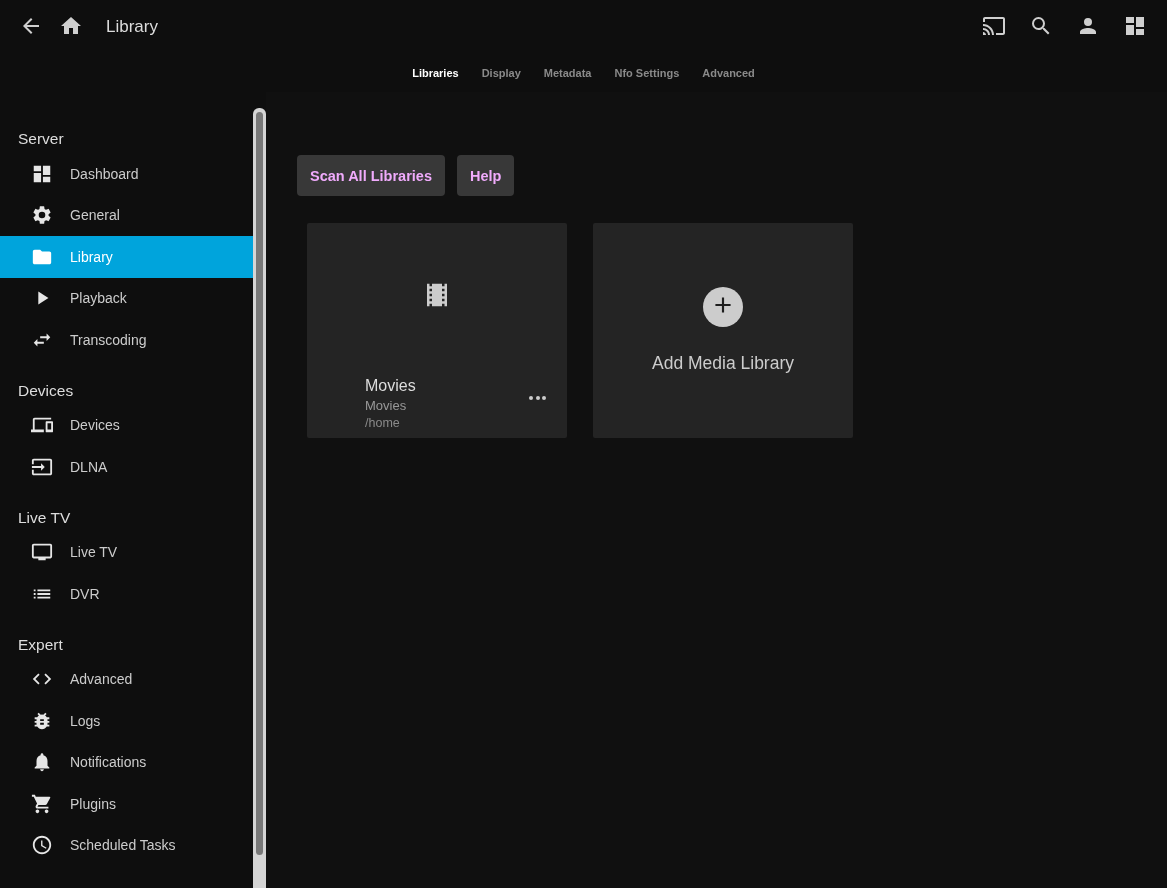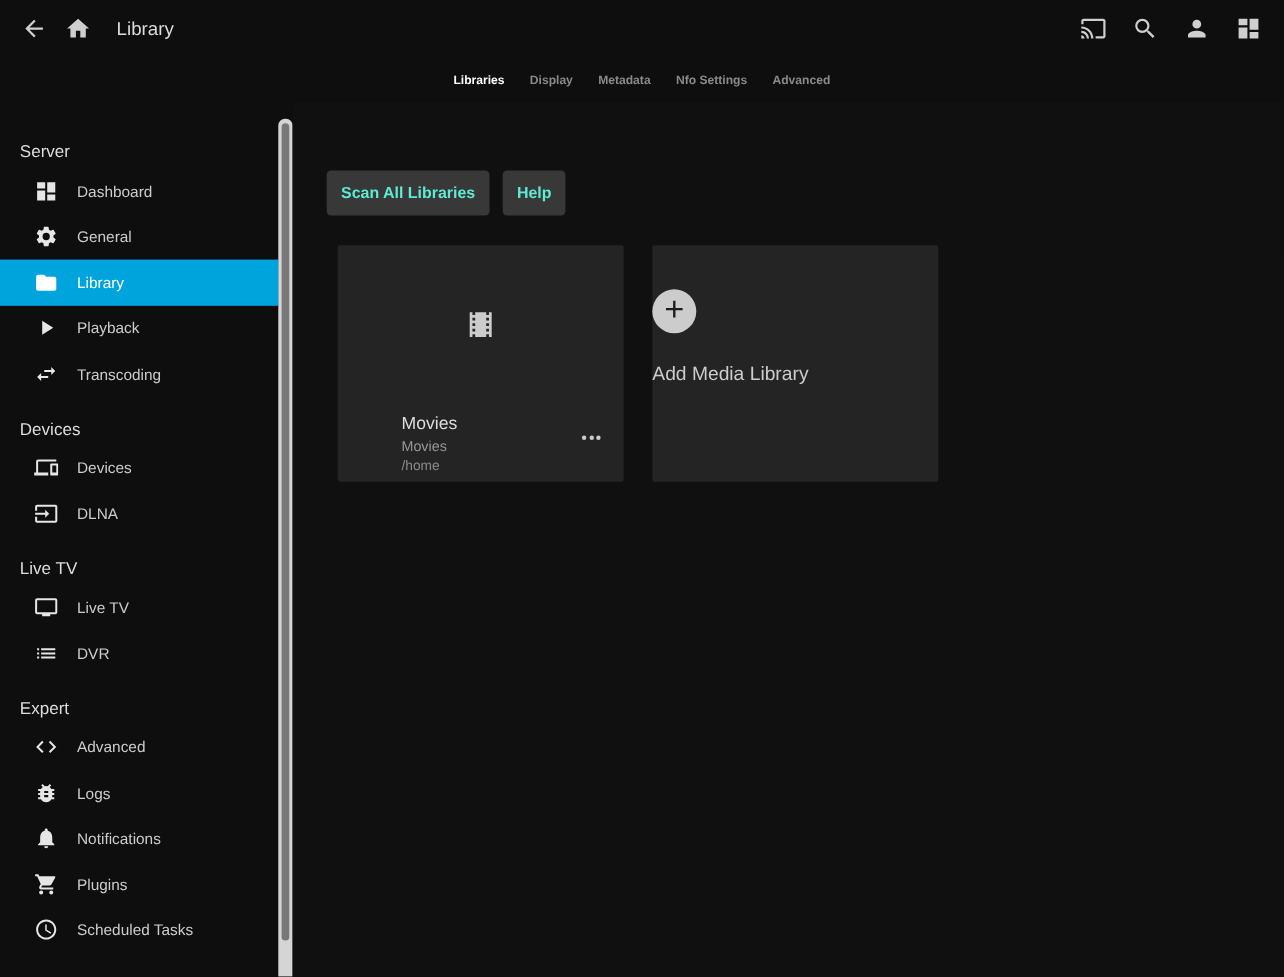--- a/index.html
+++ b/index.html
@@ -38,37 +38,37 @@
 
   
   .scrollbar-track { position:absolute; right:0; top:16px; width:13px; height:780px;
     background:#d5d5d5; border-radius:6px 6px 0 0; }
   .scrollbar-thumb { position:absolute; left:3px; top:4px; width:7px; height:743px;
     background:#787878; border-radius:4px; cursor:pointer; }
 
   
   .content { flex:1; padding:63px 20px 0 31px; }
   .btn-row { display:flex; gap:12px; }
-  .btn { height:41px; border:none; border-radius:4px; background:#383838; color:#5eead4;
+  .btn { height:41px; border:none; border-radius:4px; background:#383838; color:#f0abfc;
     font-family:inherit; font-size:14.5px; font-weight:700; padding:0 13px; cursor:pointer; }
   .cards-row { display:flex; gap:26px; margin-top:27px; padding-left:10px; }
   .card { width:260px; height:215px; background:#242424; border-radius:2px; position:relative; cursor:pointer; }
 
   .card-imagearea { height:143px; display:flex; align-items:center; justify-content:center; }
   .film-icon { width:30px; height:30px; color:#cccccc; }
   .film-icon svg { width:30px; height:30px; fill:currentColor; }
   .card-footer { padding:10px 12px 0;margin-left:46px; }
   .card-title { color:#dddddd; font-size:16px; font-weight:400; line-height:20px; }
   .card-sub { color:#989898; font-size:13px; line-height:19px; }
   .card-path { color:#8a8a8a; font-size:12.5px; line-height:17px; }
   .more-btn { position:absolute; right:15px; bottom:32px; background:none; border:none;
     color:#cccccc; cursor:pointer; display:flex; gap:2.5px; padding:6px; }
   .more-btn i { width:4px; height:4px; border-radius:50%; background:currentColor; display:block; }
 
-  .add-card { display:flex; flex-direction:column; align-items:flex-start; padding-top:40px; }
+  .add-card { display:flex; flex-direction:column; align-items:center; padding-top:64px; }
   .plus-circle { width:40px; height:40px; border-radius:50%; background:#cccccc;
     display:flex; align-items:center; justify-content:center; }
   .plus-circle svg { width:26px; height:26px; fill:#1d1d1d; }
   .add-card-label { margin-top:26px; color:#cccccc; font-size:17.5px; }
 </style>
 </head>
 <body>
 
 <header class="appbar">
   <button class="iconbtn">

